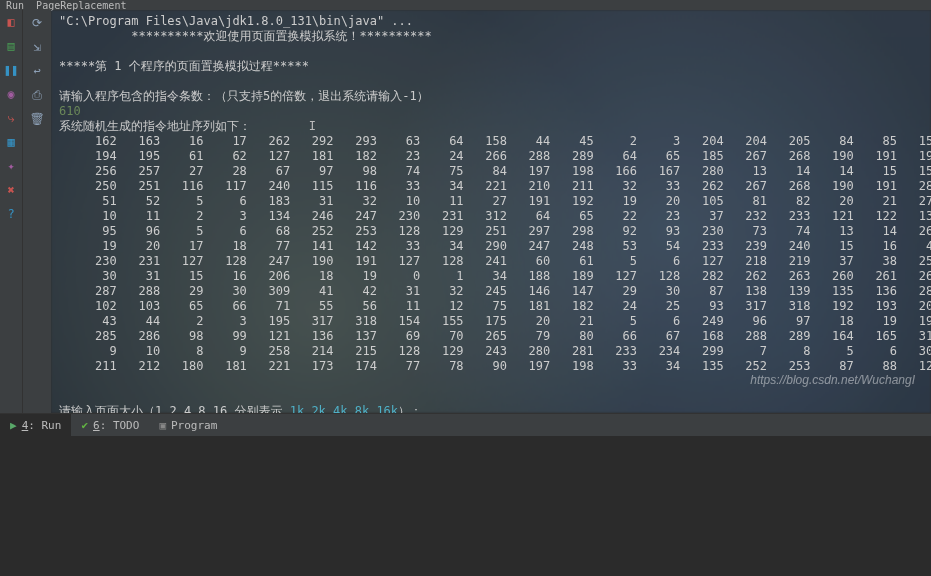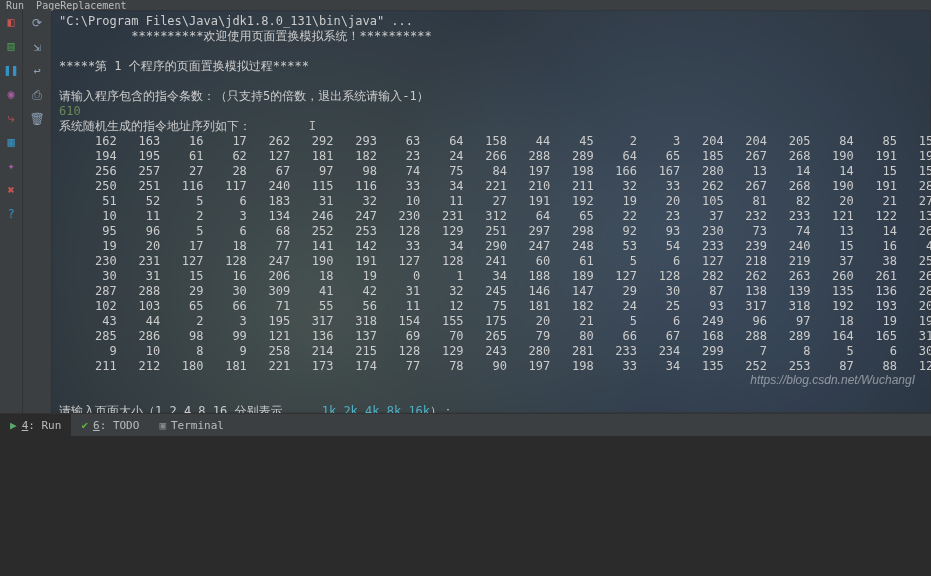--- a/index.html
+++ b/index.html
@@ -12,21 +12,21 @@
   .run-strip .rico{width:20px;height:18px;display:flex;align-items:center;justify-content:center;font-size:12px;cursor:pointer;color:#8da0b6;}
   .console{flex:1;background:rgba(43,43,43,0.0);position:relative;overflow:hidden;}
   .console-bg{position:absolute;inset:0;background:
        radial-gradient(circle at 70% 55%, rgba(120,150,180,.25), transparent 45%),
        radial-gradient(circle at 30% 75%, rgba(200,220,170,.20), transparent 50%),
        radial-gradient(circle at 85% 85%, rgba(60,80,110,.35), transparent 55%),
        linear-gradient(#2f3a46,#28323c);
        filter:blur(1px);opacity:.9;}
   .console-text{position:relative;white-space:pre;padding:4px 8px;line-height:15px;color:#cccccc;}
   .console-text .green{color:#6a8759;}
-  .console-text .teal{color:#4fb0c6;margin-left:32px;}
+  .console-text .teal{color:#4fb0c6;}
   .caret{color:#cccccc;}
   .watermark{position:absolute;right:16px;bottom:26px;color:rgba(255,255,255,.45);font-family:Liberation Sans, sans-serif;font-size:12px;font-style:italic;}
   .bottom-bar{height:22px;background:#3c3f41;color:#bbbbbb;display:flex;align-items:center;font-size:11px;border-top:1px solid #323232;}
   .bottom-bar .tab{display:flex;align-items:center;gap:5px;padding:0 10px;height:100%;cursor:pointer;}
   .bottom-bar .tab.active{background:#2b2b2b;}
   .underline{text-decoration:underline;}
   .tri-green{color:#59a869;}
   .todo-ico{color:#62b543;}
   .term-ico{color:#888888;}
   .cursor-i{color:#bbb;}
@@ -102,17 +102,17 @@
     <div class="tab active">
       <span class="tri-green">▶</span>
       <span><span class="underline">4</span>: <span>Run</span></span>
     </div>
     <div class="tab">
       <span class="todo-ico">✔</span>
       <span><span class="underline">6</span>: <span>TODO</span></span>
     </div>
     <div class="tab">
       <span class="term-ico">▣</span>
-      <span>Terminal</span>
+      <span>Program</span>
     </div>
   </div>
 
 </div>
 
 </body></html>

